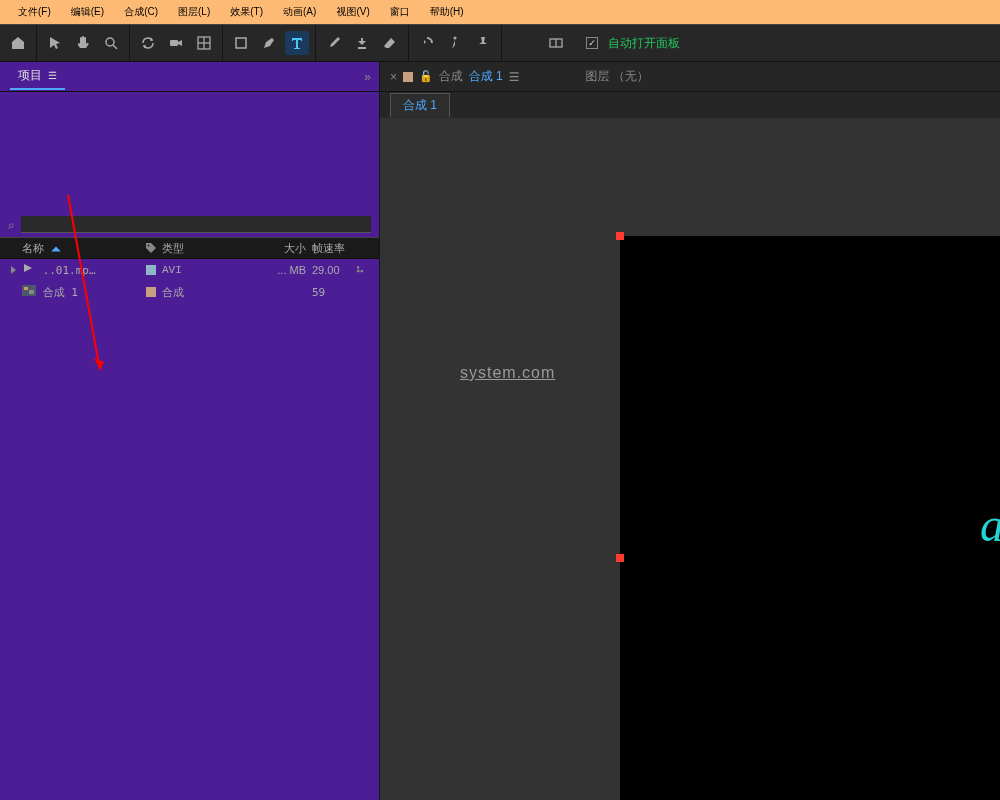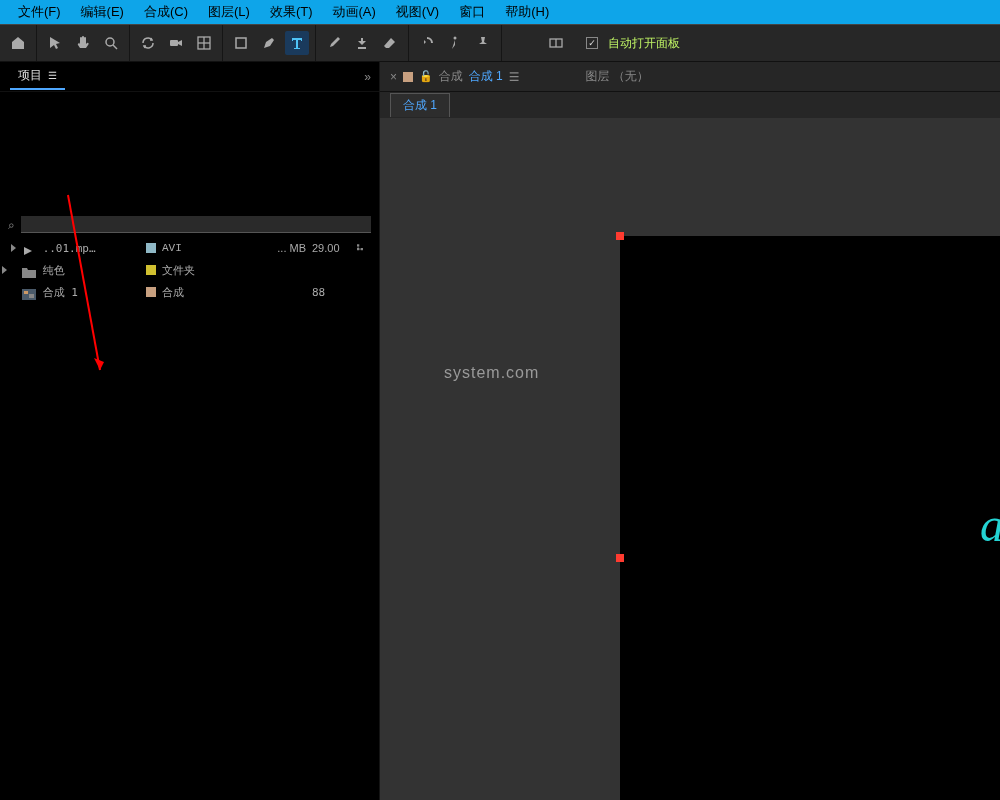--- a/index.html
+++ b/index.html
@@ -1,25 +1,25 @@
 <!DOCTYPE html>
 <html><head>
 <meta charset="utf-8">
 <style>
 * { margin: 0; padding: 0; box-sizing: border-box; font-family: "Microsoft YaHei", Arial, sans-serif; }
 body { background: #1e1e1e; color: #ccc; width: 1000px; height: 800px; overflow: hidden; position: relative; }
-.menu-bar { background: #0ea5e9; color: #000; height: 24px; display: flex; align-items: center; font-size: 13px; padding-left: 8px; }
+.menu-bar { background: #fdba74; color: #000; height: 24px; display: flex; align-items: center; font-size: 10px; padding-left: 8px; }
 .menu-item { padding: 2px 10px; cursor: pointer; }
 .toolbar { background: #272727; height: 38px; display: flex; align-items: center; border-bottom: 1px solid #111; border-top: 1px solid #444; }
 .tgroup { display: flex; align-items: center; height: 100%; padding: 0 4px; border-right: 1px solid #151515; }
 .tool-btn { width: 24px; height: 24px; display: flex; align-items: center; justify-content: center; margin: 0 2px; cursor: pointer; color: #aaa; }
 .tool-btn.active { background: #1a3a5c; color: #4fc3f7; border-radius: 2px; }
 .tool-btn svg { width: 16px; height: 16px; }
 .content { display: flex; height: calc(100% - 62px); }
-.left-panel { width: 380px; background: #000000; display: flex; flex-direction: column; border-right: 1px solid #151515; }
+.left-panel { width: 380px; background: #4c1d95; display: flex; flex-direction: column; border-right: 1px solid #151515; }
 .panel-tabs { height: 30px; display: flex; align-items: center; position: relative; font-size: 12px; color: #888; padding-left: 10px; border-bottom: 1px solid #111; }
 .ptab { padding: 4px 8px; cursor: pointer; display: flex; align-items: center; gap: 6px; }
 .ptab.active { color: #ddd; border-bottom: 2px solid #4fa8ff; }
 .swatch { width: 10px; height: 10px; display: inline-block; }
 .pmenu { margin-left: auto; margin-right: 8px; color: #888; cursor: pointer; }
 .proj-preview { height: 120px; }
 .search-row { display: flex; align-items: center; padding: 4px 8px; }
 .search-icon { color: #888; font-size: 12px; margin-right: 6px; }
 .search-input { flex: 1; background: #2a2a2a; border: none; border-bottom: 1px solid #555; color: #aaa; font-size: 11px; padding: 2px 4px; outline: none; }
 .proj-cols { display: flex; align-items: center; background: #1a1a1a; height: 22px; font-size: 11px; color: #aaa; border-top: 1px solid #444; border-bottom: 1px solid #111; }
@@ -27,33 +27,33 @@
 .col-name { width: 122px; display: flex; align-items: center; gap: 6px; padding-left: 4px; }
 .col-label { width: 22px; display: flex; justify-content: center; }
 .col-type { width: 96px; }
 .col-size { width: 54px; text-align: right; padding-right: 6px; }
 .col-fps { width: 52px; }
 .sort-arrow { width: 10px; height: 10px; display: inline-block; }
 .proj-rows { display: flex; flex-direction: column; font-size: 11px; }
 .prow { display: flex; align-items: center; height: 22px; color: #aaa; }
 .prow .col-gutter { display: flex; align-items: center; justify-content: flex-end; padding-right: 2px; gap: 1px; }
 .twirl { width: 0; height: 0; border-top: 4px solid transparent; border-bottom: 4px solid transparent; border-left: 5px solid #888; }
-.item-name span { font-family: SimSun, monospace; display: flex; align-items: flex-end; }
+.item-name span { font-family: SimSun, monospace; display: flex; align-items: flex-start; }
 .right-panel { flex: 1; background: #262626; display: flex; flex-direction: column; }
 .comp-tabhdr { display: flex; align-items: center; height: 30px; font-size: 12px; color: #888; padding-left: 10px; border-bottom: 1px solid #111; gap: 6px; }
 .comp-active { color: #4fa8ff; }
 .comp-hamburger { color: #888; }
 .layer-hdr { margin-left: 60px; }
 .comp-subtab { height: 26px; display: flex; align-items: center; padding-left: 10px; font-size: 12px; }
 .subtab { padding: 3px 12px; color: #4fa8ff; border: 1px solid #555; border-bottom: none; background: #2d2d2d; }
 .viewer { flex: 1; background: #333; position: relative; display: flex; align-items: center; justify-content: flex-end; overflow: hidden; }
 .canvas { background: #000; width: 380px; height: 640px; position: absolute; top: 118px; right: 0; }
 .handle { position: absolute; width: 8px; height: 8px; background: #ff3b30; }
 .watermark { position: absolute; top: 370px; left: 410px; color: #9a9a9a; font-family: serif; font-size: 42px; font-style: italic; z-index: 5; }
-.watermark .sub { font-size: 16px; font-style: normal; display: block; margin-top: -6px; margin-left: 34px; letter-spacing: 1px; }
+.watermark .sub { font-size: 16px; font-style: normal; display: block; margin-top: -6px; margin-left: 50px; letter-spacing: 1px; text-decoration: underline; }
 .cyan-text { position: absolute; right: -4px; bottom: 324px; color: #24d4d4; font-size: 48px; font-style: italic; font-family: cursive; }
 .lock-icon { color: #888; font-size: 11px; }
 .red-arrow { position: absolute; top: 190px; left: 58px; pointer-events: none; z-index: 10; }
 .checkbox { width: 12px; height: 12px; border: 1px solid #888; display: inline-flex; align-items: center; justify-content: center; margin-right: 4px; font-size: 9px; color: #ddd; }
 </style>
 </head>
 <body>
 
 <div class="menu-bar">
   <div class="menu-item">文件(F)</div>
@@ -169,37 +169,55 @@
   <div class="tgroup" style="border-right:none;padding-left:40px">
     <div class="tool-btn">
         <svg viewBox="0 0 16 16" fill="none" stroke="currentColor" stroke-width="1.3">
           <rect x="2" y="4" width="12" height="8"></rect>
           <line x1="8" y1="4" x2="8" y2="12"></line>
         </svg>
       </div>
   </div>
   <div style="display:flex;align-items:center;gap:6px;margin-left:12px">
     <span class="checkbox">✓</span>
-    <span style="font-size:12px;color:#bef264">自动打开面板</span>
+    <span style="font-size:12px;color:#22c55e">自动打开面板</span>
   </div>
 </div>
 
 <div class="content">
   <div class="left-panel">
     <div class="panel-tabs">
       <div class="ptab active">
         <span>项目</span>
           <span style="font-size:10px"> ☰</span>
       </div>
       <div class="pmenu">»</div>
     </div>
     <div class="proj-preview"></div>
     <div class="search-row">
       <span class="search-icon">⌕</span>
       <input class="search-input" placeholder="" style="">
+    </div>
+    <div class="proj-cols">
+      <div class="col-gutter"></div>
+      <div class="col-name">
+        <span>名称</span>
+        <span class="sort-arrow"><svg viewBox="0 0 10 10" width="12" height="12">
+              <path d="M1 7l4-4 4 4z" fill="#4fa8ff"></path>
+            </svg></span>
+      </div>
+      <div class="col-label">
+          <svg viewBox="0 0 12 12" width="12" height="12" fill="#888">
+            <path d="M1 1h5l5 5-5 5-5-5z"></path>
+            <circle cx="3.5" cy="3.5" r="1" fill="#262626"></circle>
+          </svg>
+        </div>
+      <div class="col-type">类型</div>
+      <div class="col-size">大小</div>
+      <div class="col-fps">帧速率</div>
     </div>
     <div class="proj-rows">
       <div class="prow">
         <div class="col-gutter">
             <span class="twirl"></span>
           </div>
         <div class="col-name item-name">
             <span><svg width="12" height="8" viewBox="0 0 12 8" style="margin-right:2px">
                 <path d="M2 0l8 4-8 4z" fill="#aaa"></path>
               </svg>&nbsp;<span>..01.mp…</span></span>
@@ -214,50 +232,34 @@
             <svg width="10" height="10" viewBox="0 0 10 10" fill="#888">
               <rect x="0" y="0" width="3" height="3"></rect>
               <rect x="0" y="5" width="3" height="3"></rect>
               <rect x="5" y="5" width="3" height="3"></rect>
               <line x1="1.5" y1="3" x2="1.5" y2="5" stroke="#888"></line>
               <line x1="3" y1="6.5" x2="5" y2="6.5" stroke="#888"></line>
             </svg>
           </div>
       </div>
       <div class="prow">
-        <div class="col-gutter" style="padding-right:0;justify-content:flex-start;padding-left:2px">
-            <span class="twirl"></span>
-          </div>
-        <div class="col-name item-name">
-            <span><svg width="14" height="11" viewBox="0 0 14 11" fill="#888">
-                <path d="M0 1h5l1 2h8v8H0z"></path>
-              </svg>&nbsp;<span>纯色</span></span>
-          </div>
-        <div class="col-label">
-            <span class="swatch" style="background:#d0c030"></span>
-          </div>
-        <div class="col-type">文件夹</div>
-        <div class="col-size"></div>
-          <div class="col-fps"></div>
-      </div>
-      <div class="prow">
         <div class="col-gutter"></div>
         <div class="col-name item-name">
             <span><svg width="14" height="11" viewBox="0 0 14 11">
                 <rect width="14" height="11" fill="#4a5a6a"></rect>
                 <rect x="2" y="2" width="4" height="3" fill="#c96"></rect>
                 <rect x="7" y="5" width="5" height="4" fill="#888"></rect>
               </svg>&nbsp;<span>合成 1</span></span>
           </div>
         <div class="col-label">
             <span class="swatch" style="background:#c8a080"></span>
           </div>
         <div class="col-type">合成</div>
         <div class="col-size"></div>
-        <div class="col-fps" style="font-family:monospace">88</div>
+        <div class="col-fps" style="font-family:monospace">59</div>
       </div>
     </div>
   </div>
 
   <div class="right-panel">
     <div class="comp-tabhdr">
       <span style="color:#888">×</span>
       <span class="swatch" style="background:#c8a080;width:10px;height:10px"></span>
       <span class="lock-icon">🔓</span>
       <span>合成</span>

